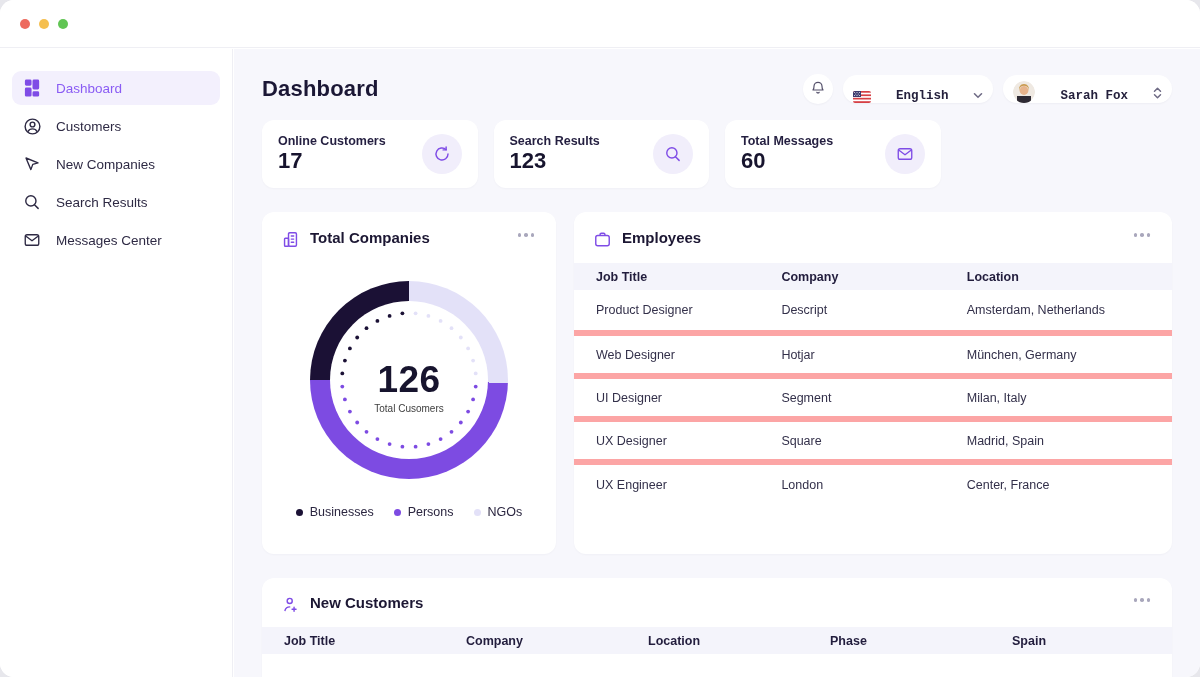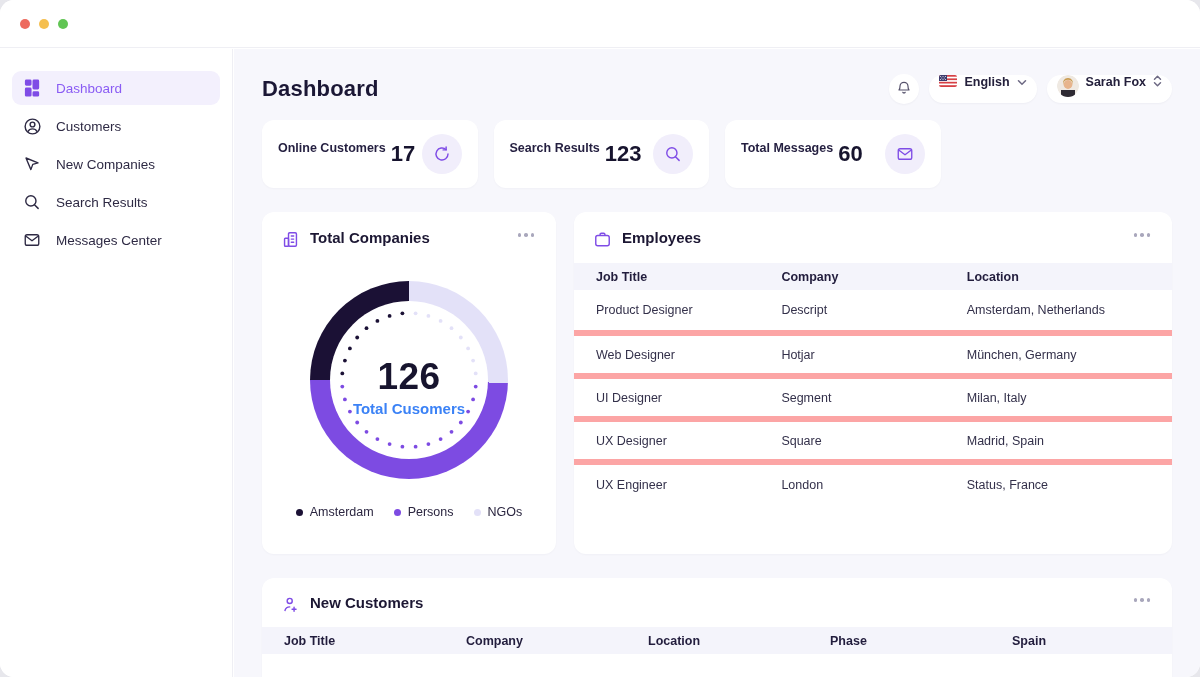--- a/index.html
+++ b/index.html
@@ -43,35 +43,35 @@
   .page-header { display: flex; align-items: center; justify-content: space-between; height: 36px; }
   .page-title { font-size: 22px; font-weight: 700; color: #1b1735; letter-spacing: .2px; }
   .header-controls { display: flex; align-items: center; gap: 10px; }
   .icon-btn {
     width: 30px; height: 30px; border-radius: 50%; border: none; background: #fff;
     display: flex; align-items: center; justify-content: center; cursor: pointer; color: #55516b;
     box-shadow: 0 1px 2px rgba(25,20,60,.04);
   }
   .pill {
     height: 28px; border: none; border-radius: 14px; background: #fff; cursor: pointer;
-    display: flex; align-items: flex-start; gap: 7px; padding: 0 10px;
-    font-family: Liberation Sans, sans-serif; font-size: 12.5px; font-weight: 600; color: #24203c;
+    display: flex; align-items: flex-end; gap: 25px; padding: 0 10px;
+    font-family: Liberation Mono, monospace; font-size: 12.5px; font-weight: 600; color: #24203c;
     box-shadow: 0 1px 2px rgba(25,20,60,.04);
   }
   .flag { width: 18px; height: 12px; border-radius: 2px; overflow: hidden; display: inline-block; }
   .avatar { width: 22px; height: 22px; border-radius: 50%; overflow: hidden; display: inline-block; }
   .chev { color: #6f6b85; }
   
   .stats-row { display: grid; grid-template-columns: repeat(4, 1fr); gap: 16px; margin-top: 13px; }
   .stat-card {
     background: #fff; border-radius: 12px; height: 68px; padding: 13px 16px;
     display: flex; align-items: center; justify-content: space-between;
     box-shadow: 0 1px 2px rgba(25,20,60,.03);
   }
-  .stat-texts { display: flex; gap: 5px; }
+  .stat-texts { display: flex; flex-direction: column; }
   .stat-label { font-size: 12.5px; font-weight: 700; color: #241f40; }
   .stat-value { font-size: 22px; font-weight: 700; color: #17142e; }
   .stat-icon {
     width: 40px; height: 40px; border-radius: 50%; background: #f1eefb;
     display: flex; align-items: center; justify-content: center; color: #7f4ce6;
   }
   
   .charts-row { display: grid; grid-template-columns: 294px 1fr; gap: 18px; margin-top: 24px; }
   .card { background: #fff; border-radius: 12px; box-shadow: 0 1px 2px rgba(25,20,60,.03); }
   .card-header { display: flex; align-items: flex-start; gap: 10px; padding: 17px 18px 14px 18px; }
@@ -83,21 +83,21 @@
   .companies-card { height: 342px; }
   .donut-wrap { position: relative; width: 198px; height: 198px; margin: 18px auto 0 auto; }
   .donut-ring { position: absolute; inset: 0; border-radius: 50%; }
   .donut-hole { position: absolute; inset: 20px; background: #fff; border-radius: 50%; }
   .donut-dots { position: absolute; inset: 0; }
   .donut-center {
     position: absolute; inset: 0; display: flex; flex-direction: column;
     align-items: center; justify-content: center; gap: 2px; text-align: center;
   }
   .donut-value { font-size: 37px; font-weight: 700; color: #17142e; letter-spacing: .5px; margin-top: 12px; }
-  .donut-label { font-size: 15px; font-weight: 700; color: #3b82f6; }
+  .donut-label { font-size: 10px; font-weight: 400; color: #404040; }
   .legend { display: flex; justify-content: center; gap: 20px; margin-top: 26px; }
   .legend-item { display: flex; align-items: center; gap: 7px; font-size: 12.5px; font-weight: 500; color: #2b2640; }
   .legend-dot { width: 7px; height: 7px; border-radius: 50%; display: inline-block; }
   
   .employees-card { height: 342px; overflow: hidden; }
   table { width: 100%; border-collapse: collapse; }
   thead tr { background: #f4f4fb; }
   th { text-align: left; font-size: 12.5px; font-weight: 600; color: #221d3d; height: 27px; padding: 0 0 0 22px; }
   td { font-size: 12.5px; color: #33304a; height: 43px; padding: 0 0 0 22px; border-bottom: 6px solid #fca5a5; }
   tbody tr:last-child td { border-bottom: none; }
@@ -323,21 +323,21 @@
               <circle cx="92.4" cy="32.3" r="1.9" fill="#1b1135"></circle>
             </svg>
           <div class="donut-center">
             <span class="donut-value">126</span>
             <span class="donut-label">Total Cusomers</span>
           </div>
         </div>
         <div class="legend">
           <span class="legend-item">
             <span class="legend-dot" style="background: rgb(27, 17, 53);"></span>
-            <span>Amsterdam</span>
+            <span>Businesses</span>
           </span>
           <span class="legend-item">
             <span class="legend-dot" style="background: rgb(125, 75, 226);"></span>
             <span>Persons</span>
           </span>
           <span class="legend-item">
             <span class="legend-dot" style="background: rgb(227, 225, 248);"></span>
             <span>NGOs</span>
           </span>
         </div>
@@ -383,21 +383,21 @@
               <td>Milan, Italy</td>
             </tr>
             <tr>
               <td>UX Designer</td>
               <td>Square</td>
               <td>Madrid, Spain</td>
             </tr>
             <tr>
               <td>UX Engineer</td>
               <td>London</td>
-              <td>Status, France</td>
+              <td>Center, France</td>
             </tr>
           </tbody>
         </table>
       </section>
     </div>
 
     <section class="card new-customers-card">
       <div class="card-header">
         <span class="hicon">
           <svg width="19" height="19" viewBox="0 0 24 24" fill="none" stroke="currentColor" stroke-width="1.8" stroke-linecap="round">

